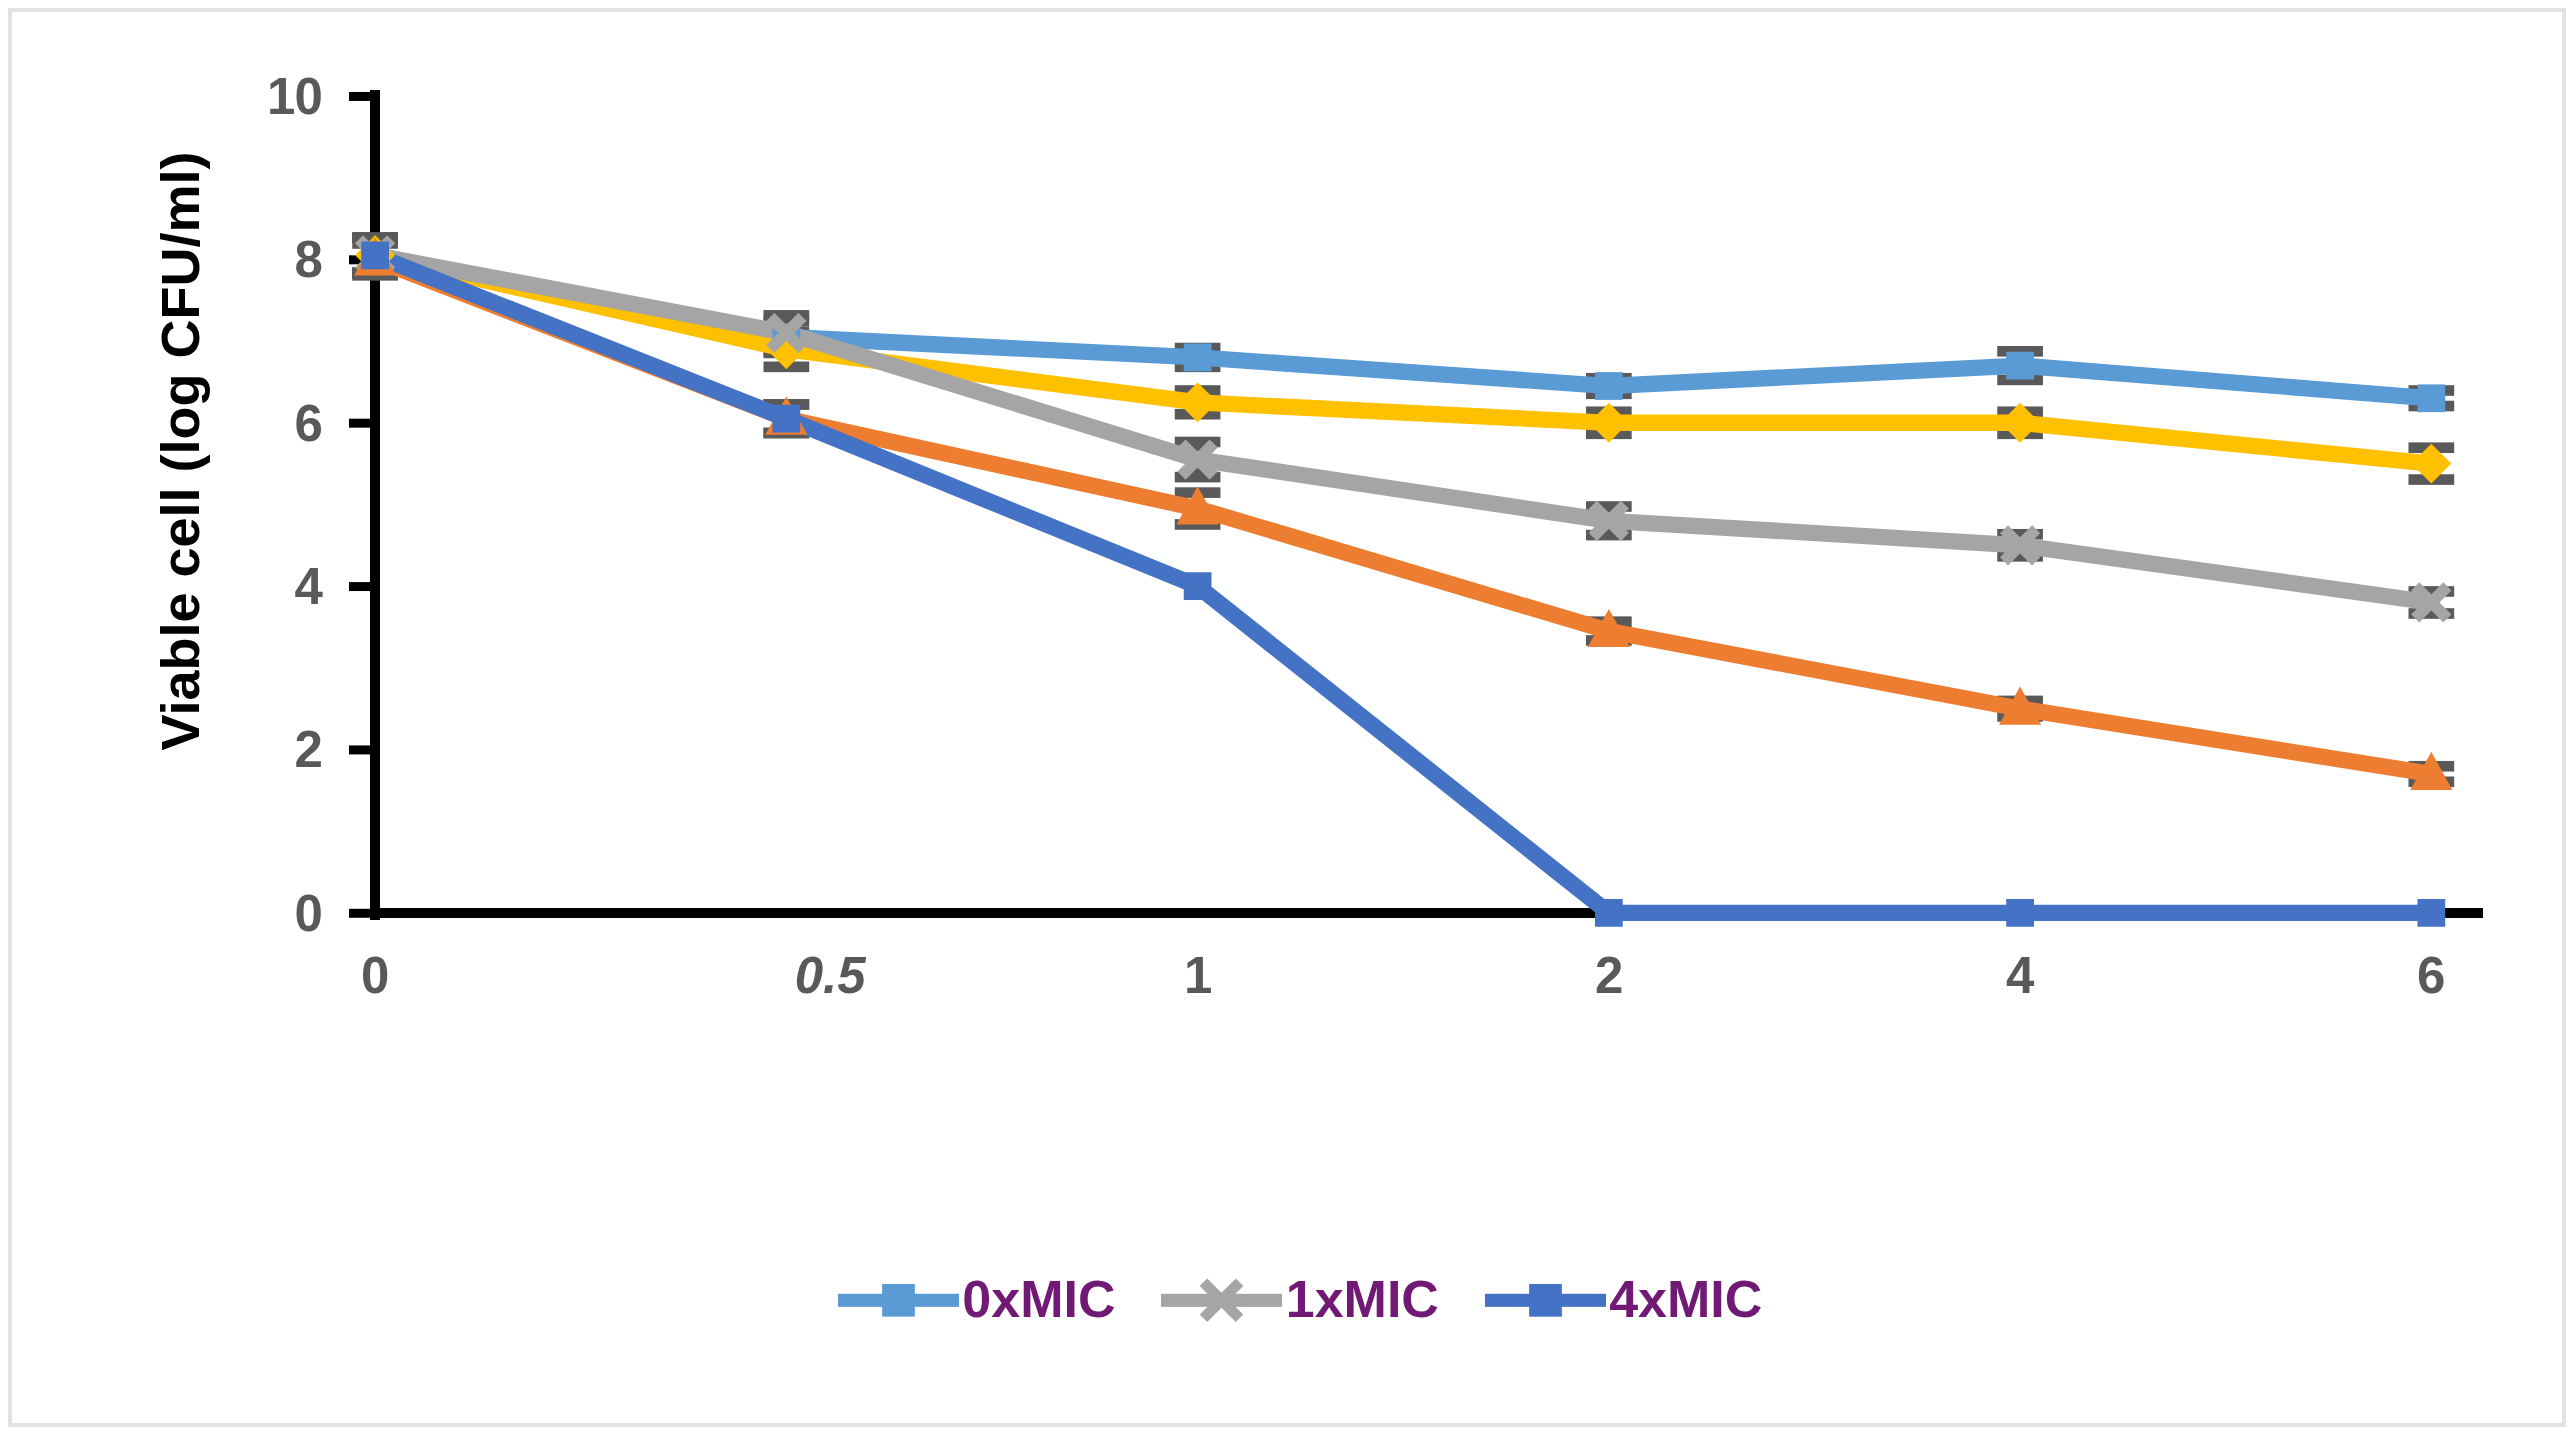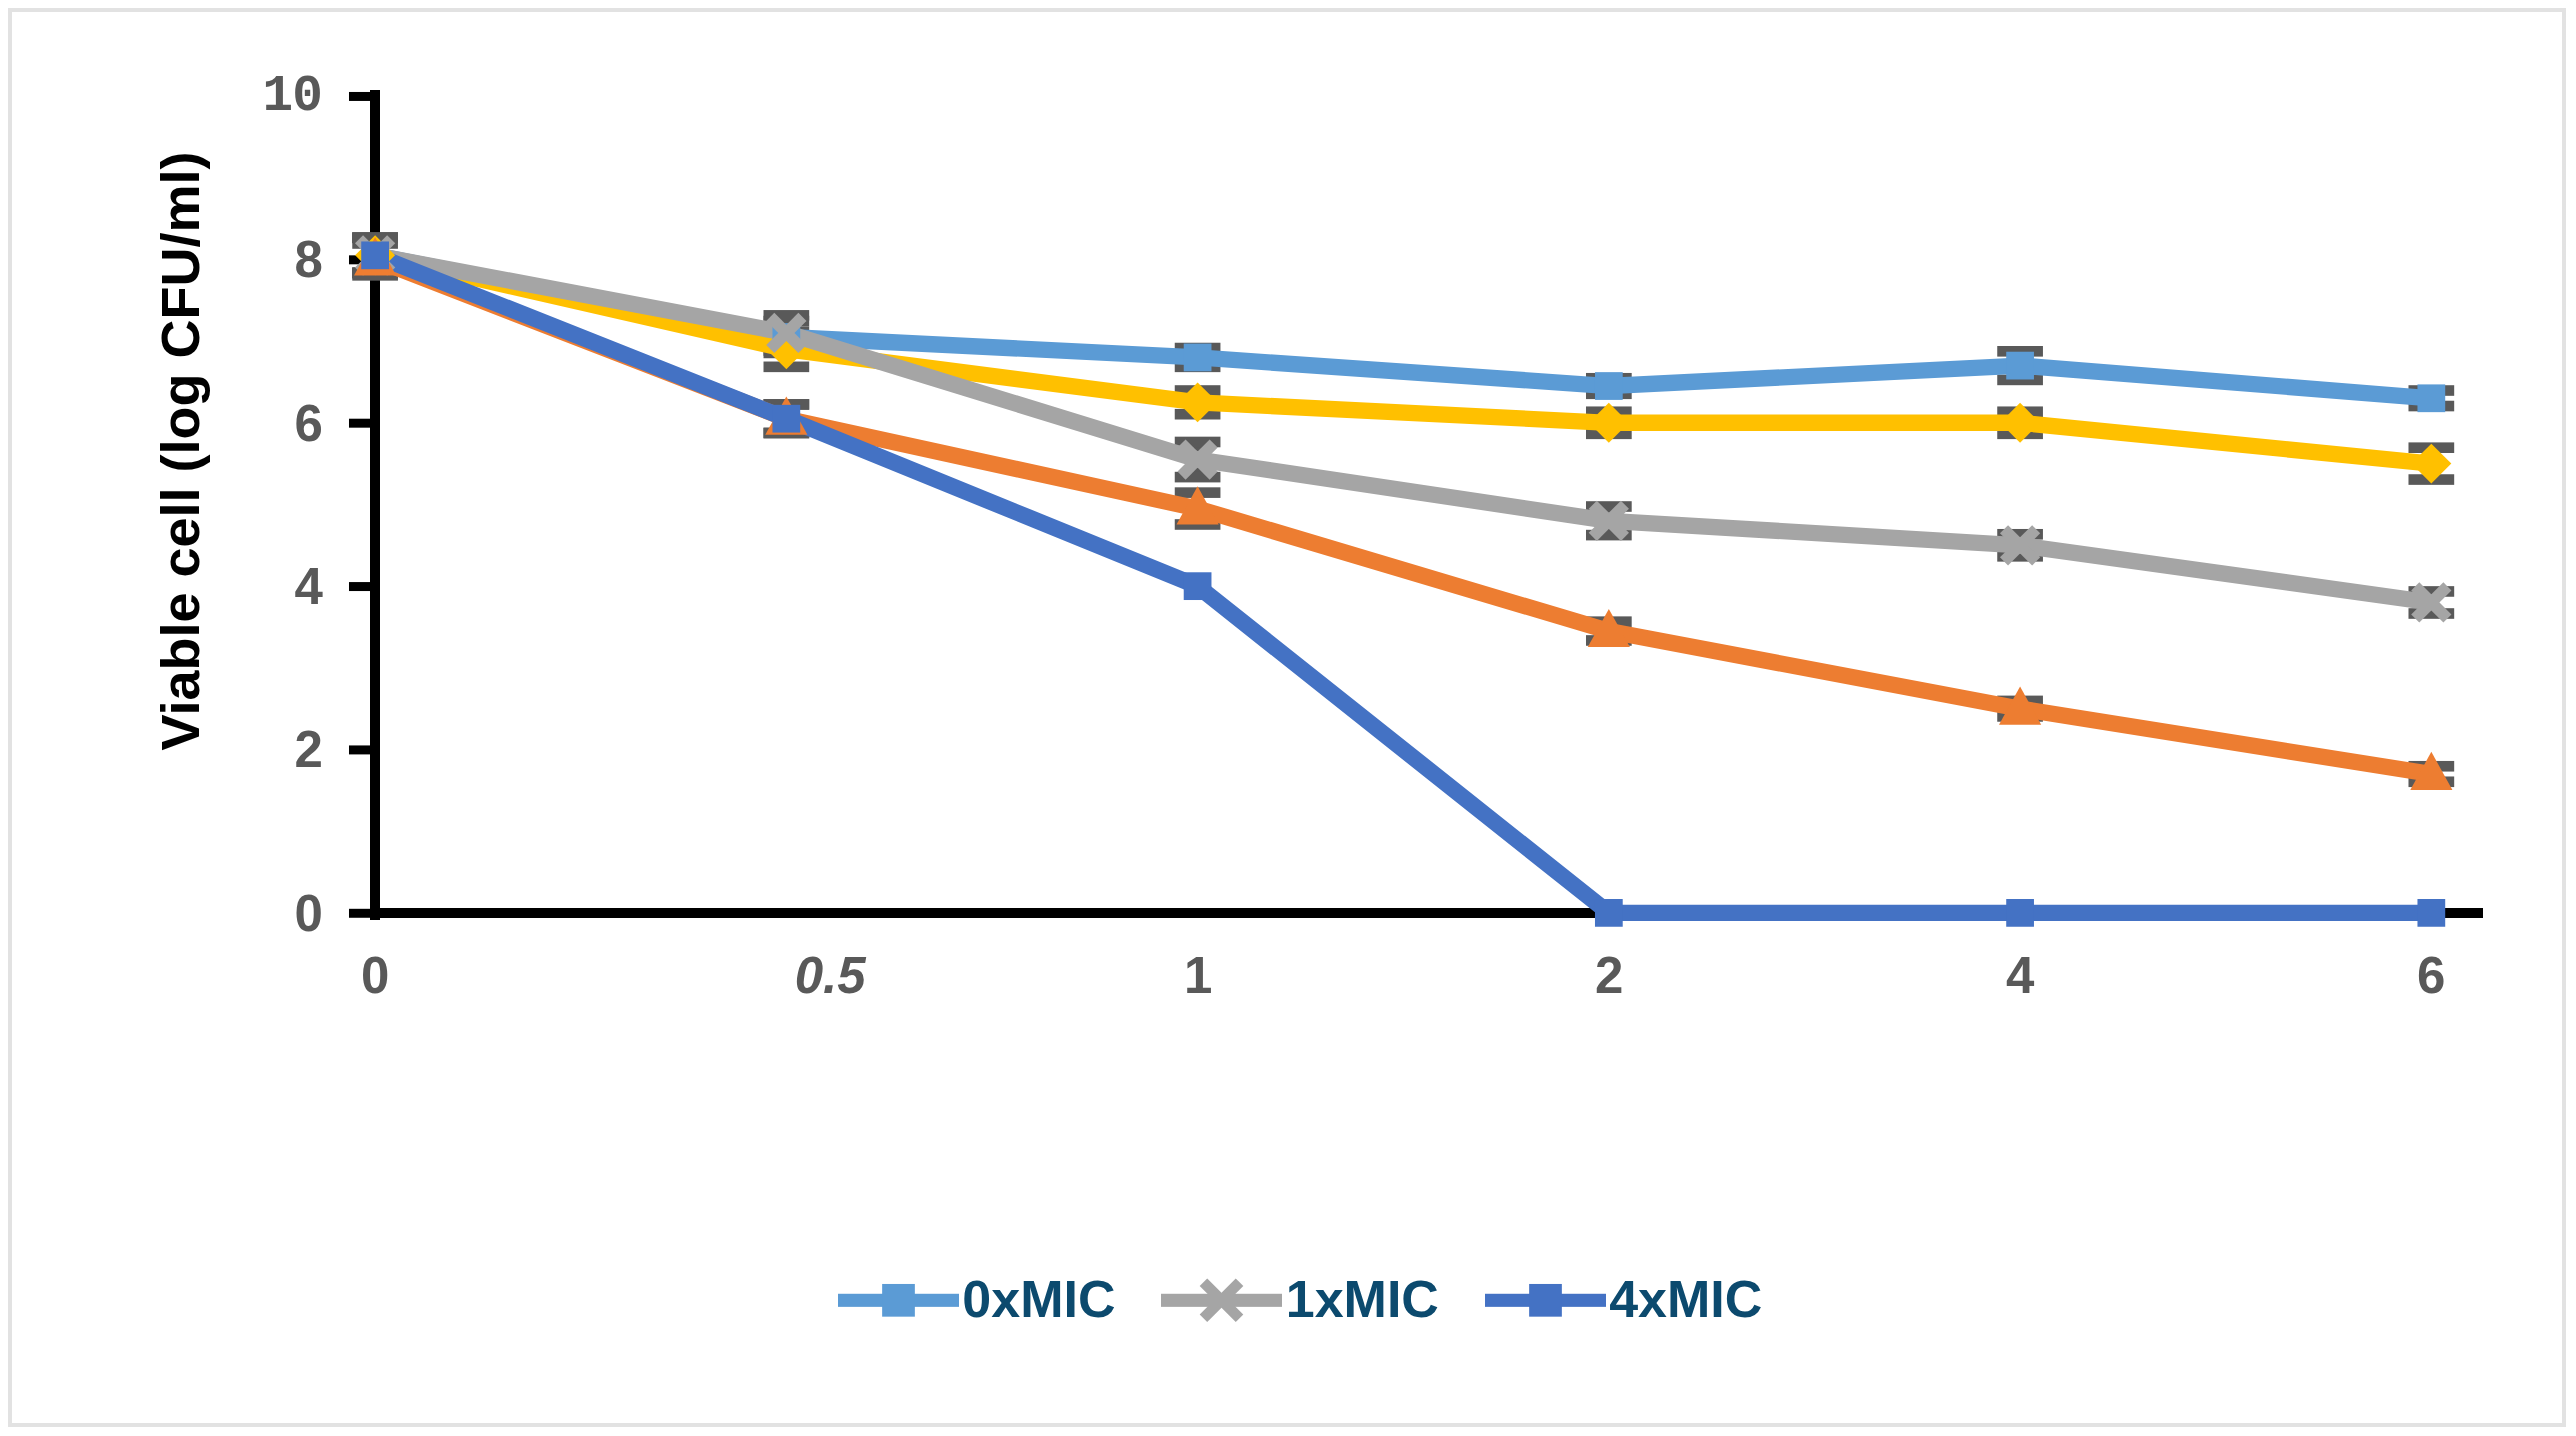--- a/index.html
+++ b/index.html
@@ -23,34 +23,34 @@
     font-size:54px;font-weight:bold;color:#000000;}
 
   
   svg.series-svg{position:absolute;left:0;top:0;width:2576px;height:1437px;overflow:visible;}
 
   
   .legend{position:absolute;left:0;top:1257px;width:2576px;
     display:flex;justify-content:center;align-items:center;gap:0px;}
   .legend-item{display:flex;align-items:center;margin:0 23px;}
   .legend-key{position:relative;width:121px;height:51px;display:block;}
-  .legend-label{font-size:52px;font-weight:bold;color:#0c4a6e;margin-left:3.3px;white-space:nowrap;}
+  .legend-label{font-size:52px;font-weight:bold;color:#701a75;margin-left:3.3px;white-space:nowrap;}
 </style>
 </head>
 <body>
 
 <div class="page">
   <div class="frame">
 
     <div class="y-title-holder">
       <div class="axis-title-y">Viable cell (log CFU/ml)</div>
     </div>
 
     <div class="ytick-label-wrap" id="ytick-labels">
-        <div class="ytick-label" style="top: 0px; font-family: Liberation Mono, monospace;">10</div>
+        <div class="ytick-label" style="top: 0px;">10</div>
         <div class="ytick-label" style="top: 163px;">8</div>
         <div class="ytick-label" style="top: 327px;">6</div>
         <div class="ytick-label" style="top: 490px;">4</div>
         <div class="ytick-label" style="top: 653px;">2</div>
         <div class="ytick-label" style="top: 817px;">0</div>
       </div>
 
     <div class="axis-v"></div>
     <div class="axis-h"></div>
 

